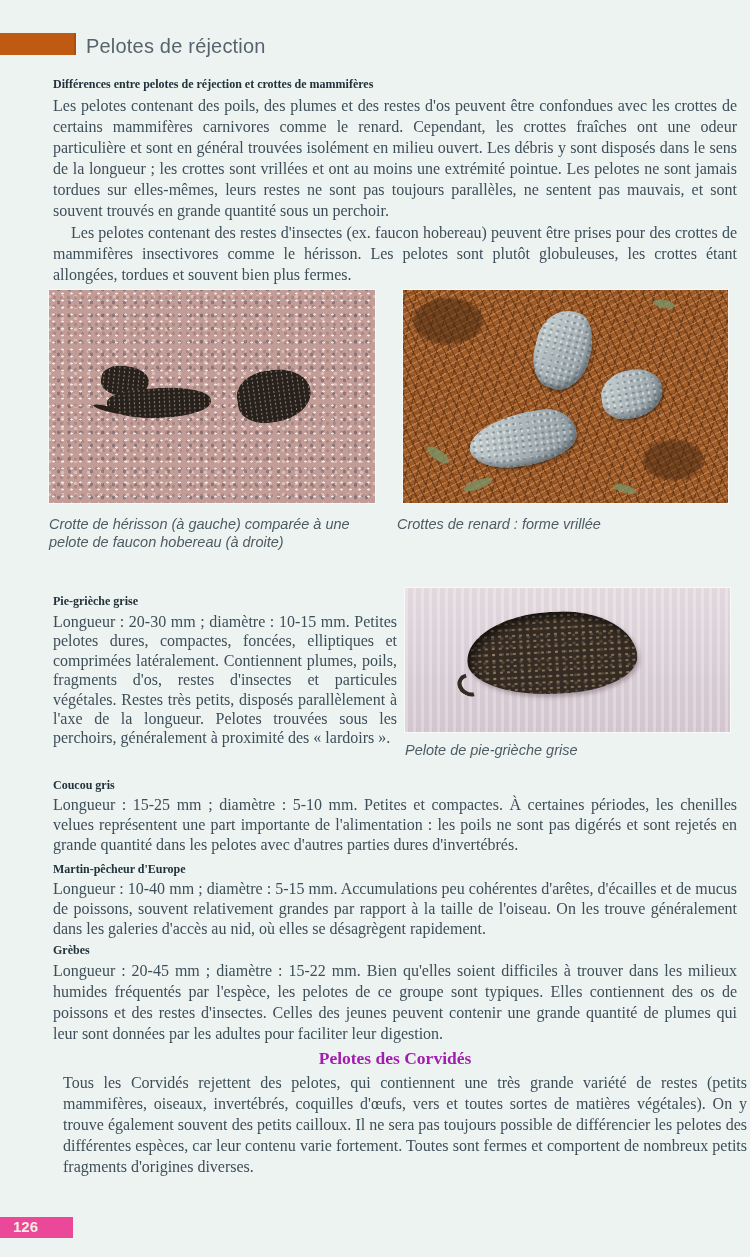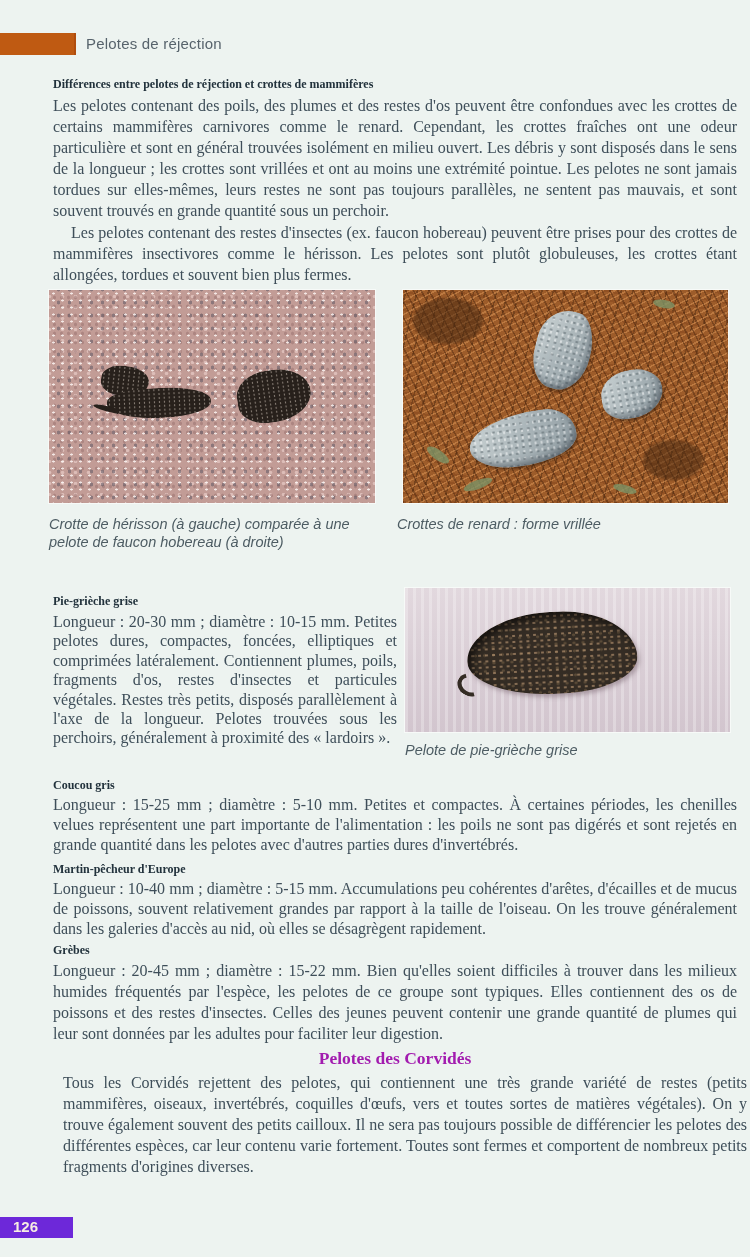--- a/index.html
+++ b/index.html
@@ -4,21 +4,21 @@
 <style>
   html,body{margin:0;padding:0;}
   body{width:750px;height:1257px;position:relative;background:#edf3f0;overflow:hidden;
        font-family:"Liberation Serif", serif;}
   .abs{position:absolute;}
 
   
   .header-bar{left:0;top:33px;width:76px;height:22px;background:#bf5a12;
               box-shadow:inset -2px 0 0 rgba(130,40,0,.25);}
   .chapter-header{left:86px;top:35px;font-family:"Liberation Sans",sans-serif;
-                  font-size:15px;color:#57636c;letter-spacing:.2px;}
+                  font-size:20px;color:#57636c;letter-spacing:.2px;}
 
   
   .body-text{color:#3e4e59;font-size:16px;line-height:21px;text-align:justify;}
   .sec-heading{color:#22323c;font-weight:bold;font-size:12px;line-height:20px;}
   .top-block{left:53px;top:74px;width:684px;}
   .top-block p{margin:1px 0 0 0;}
   .indent{text-indent:18px;}
 
   
   .photo{box-shadow:0 0 0 1px rgba(255,255,255,.55);overflow:hidden;}
@@ -87,21 +87,21 @@
   .sec-coucou{top:775px;}
   .sec-martin{top:859px;}
   .sec-grebes{top:940px;}
   .sec p{margin:0;line-height:20px;}
   .sec-grebes p{line-height:21px;}
   .corvid-heading{left:53px;top:1048px;width:684px;text-align:center;
                   color:#a21caf;font-weight:bold;font-size:17.5px;}
   .corvid-text{left:63px;top:1072px;width:684px;}
 
   
-  .footer-bar{left:0;top:1217px;width:73px;height:21px;background:#6d28d9;}
+  .footer-bar{left:0;top:1217px;width:73px;height:21px;background:#ec4899;}
   .page-number{position:absolute;left:13px;top:1px;font-family:"Liberation Sans",sans-serif;
                font-weight:bold;font-size:15px;color:#f7ede2;}
 </style>
 </head>
 <body>
 
 <div class="abs header-bar"></div>
 <div class="abs chapter-header">Pelotes de réjection</div>
 
 <div class="abs top-block">

